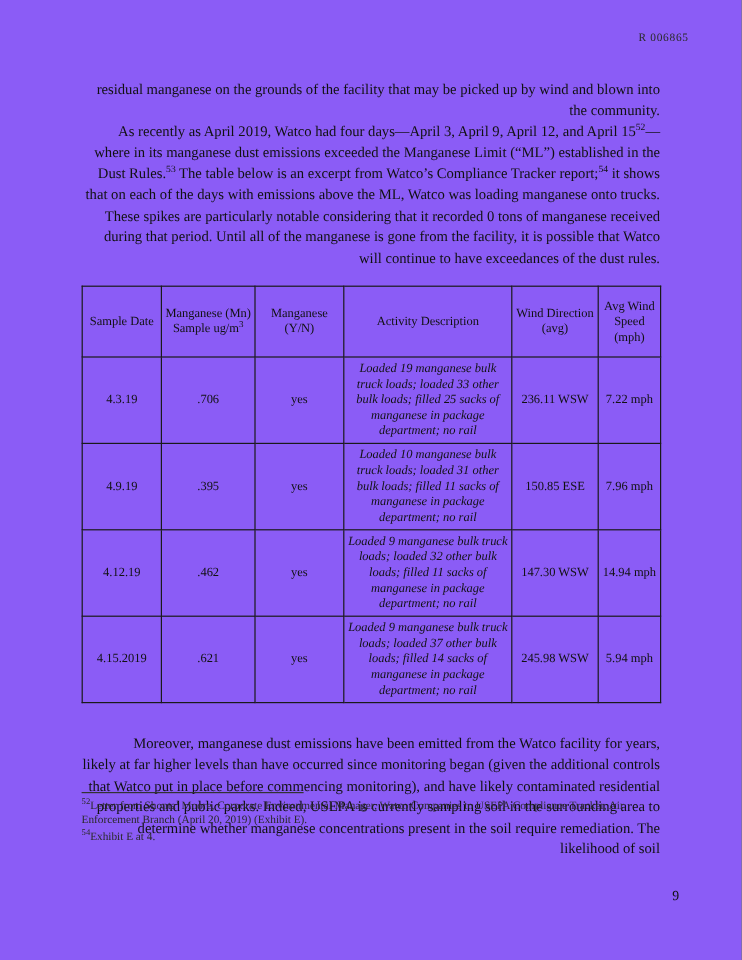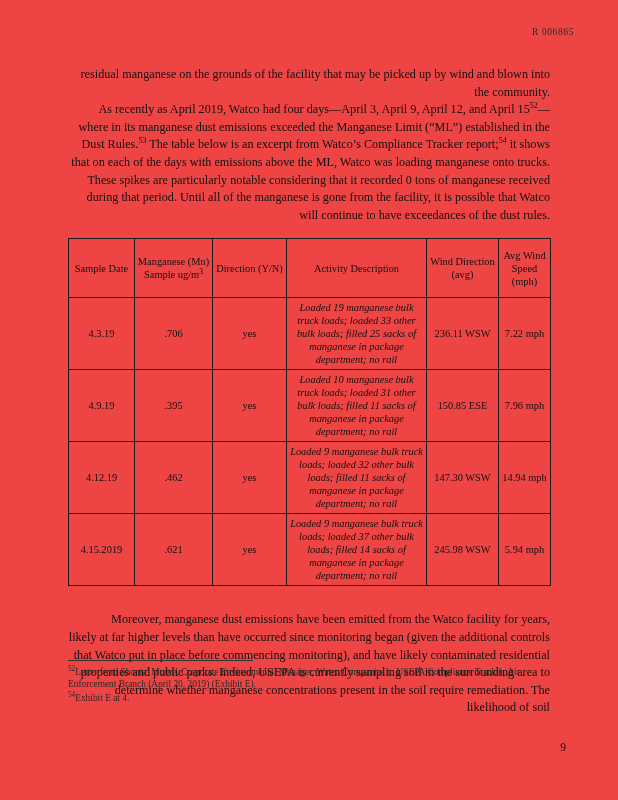--- a/index.html
+++ b/index.html
@@ -4,21 +4,21 @@
 <style>
   html, body {
     margin: 0;
     padding: 0;
     background: #7a7a7a;
   }
   .page {
     position: relative;
     width: 618px;
     height: 800px;
-    background: #ef4444;
+    background: #8b5cf6;
     margin: 0 auto;
     font-family: "Liberation Serif", serif;
     color: #111111;
     overflow: hidden;
   }
   .bates {
     position: absolute;
     top: 27px;
     right: 44px;
     font-size: 9.5px;
@@ -131,21 +131,21 @@
           <col class="col-mn">
           <col class="col-exc">
         <col class="col-desc">
           <col class="col-wdir">
           <col class="col-wspd">
       </colgroup>
       <thead>
         <tr>
           <th>Sample Date</th>
           <th><span>Manganese (Mn) Sample ug/m</span><span class="unitsup">3</span></th>
-          <th>Direction (Y/N)</th>
+          <th>Manganese (Y/N)</th>
           <th>Activity Description</th>
           <th>Wind Direction (avg)</th>
           <th>Avg Wind Speed (mph)</th>
         </tr>
       </thead>
       <tbody>
         <tr>
           <td>4.3.19</td>
           <td>.706</td>
           <td>yes</td>

